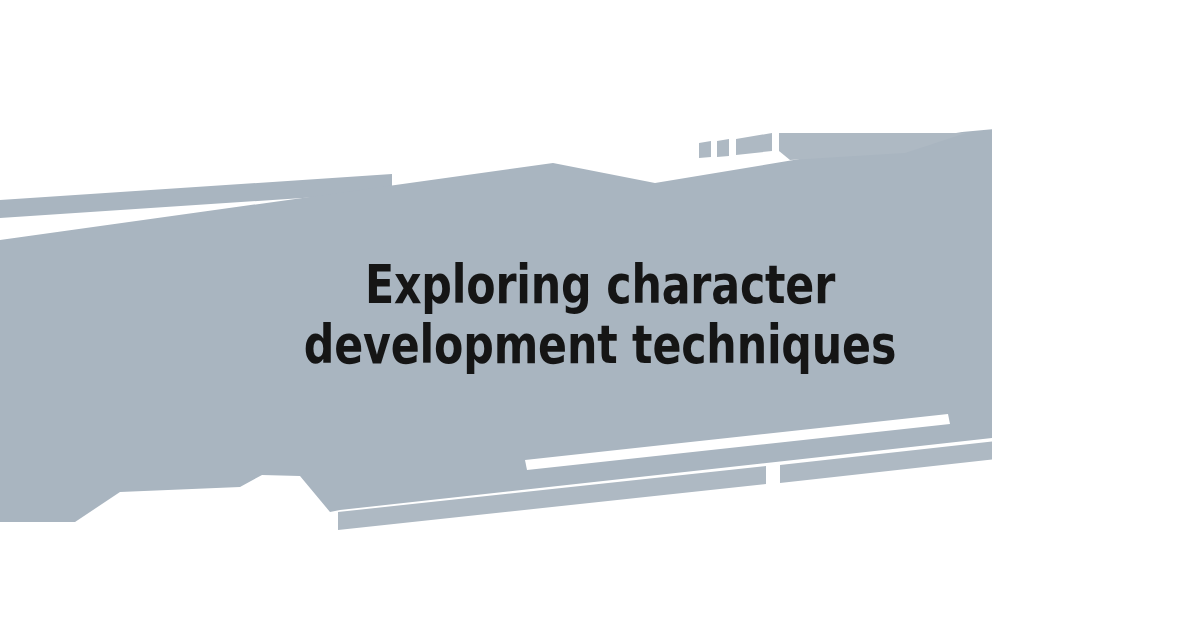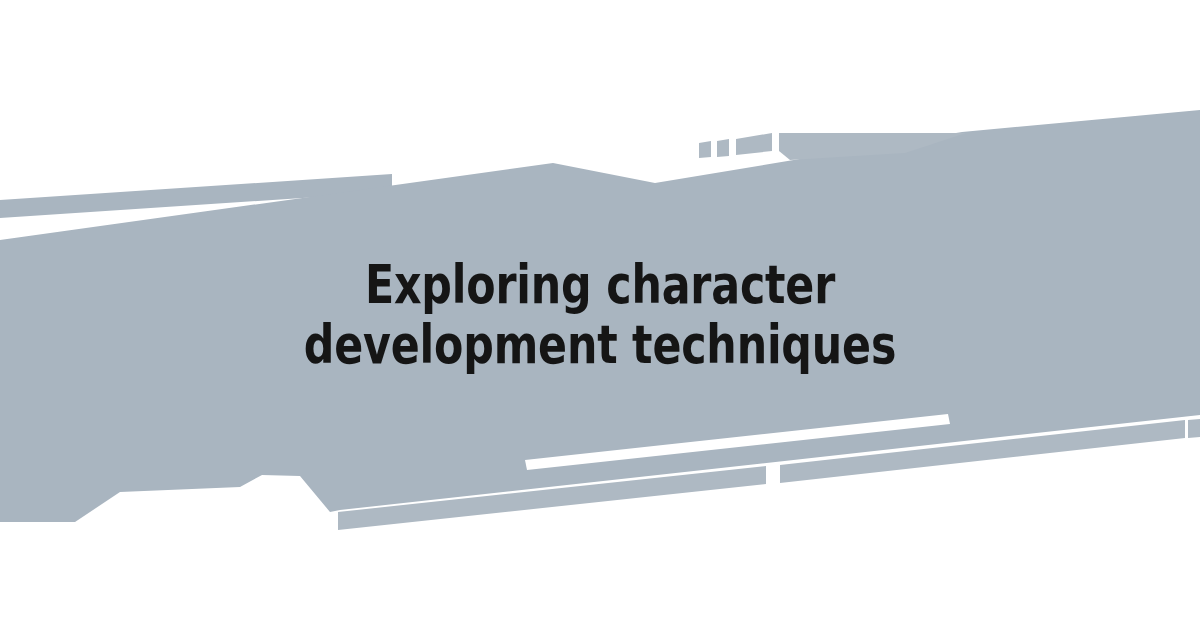--- a/index.html
+++ b/index.html
@@ -6,21 +6,21 @@
   html, body {
     margin: 0;
     padding: 0;
     background: #ffffff;
   }
   body {
     font-family: "Liberation Sans", sans-serif;
   }
   #banner {
     position: relative;
-    width: 1200px;
+    width: 992px;
     height: 630px;
     overflow: hidden;
     background: #ffffff;
     border-radius: 21px;
   }
   #banner-art {
     position: absolute;
     inset: 0;
     width: 1200px;
     height: 630px;

